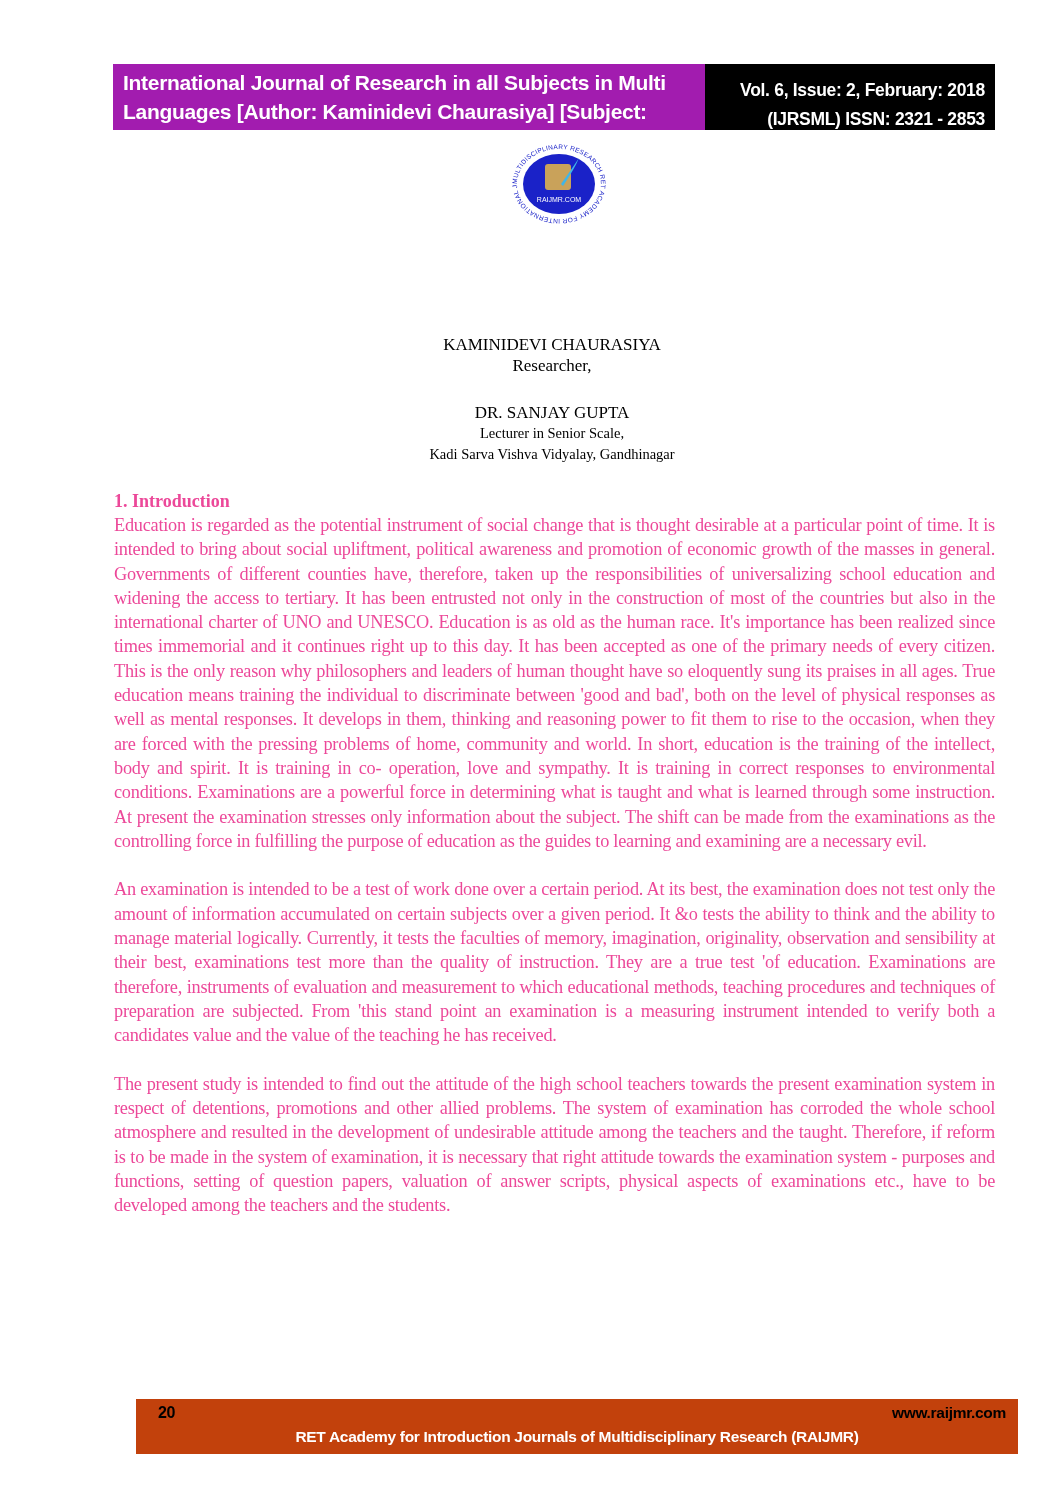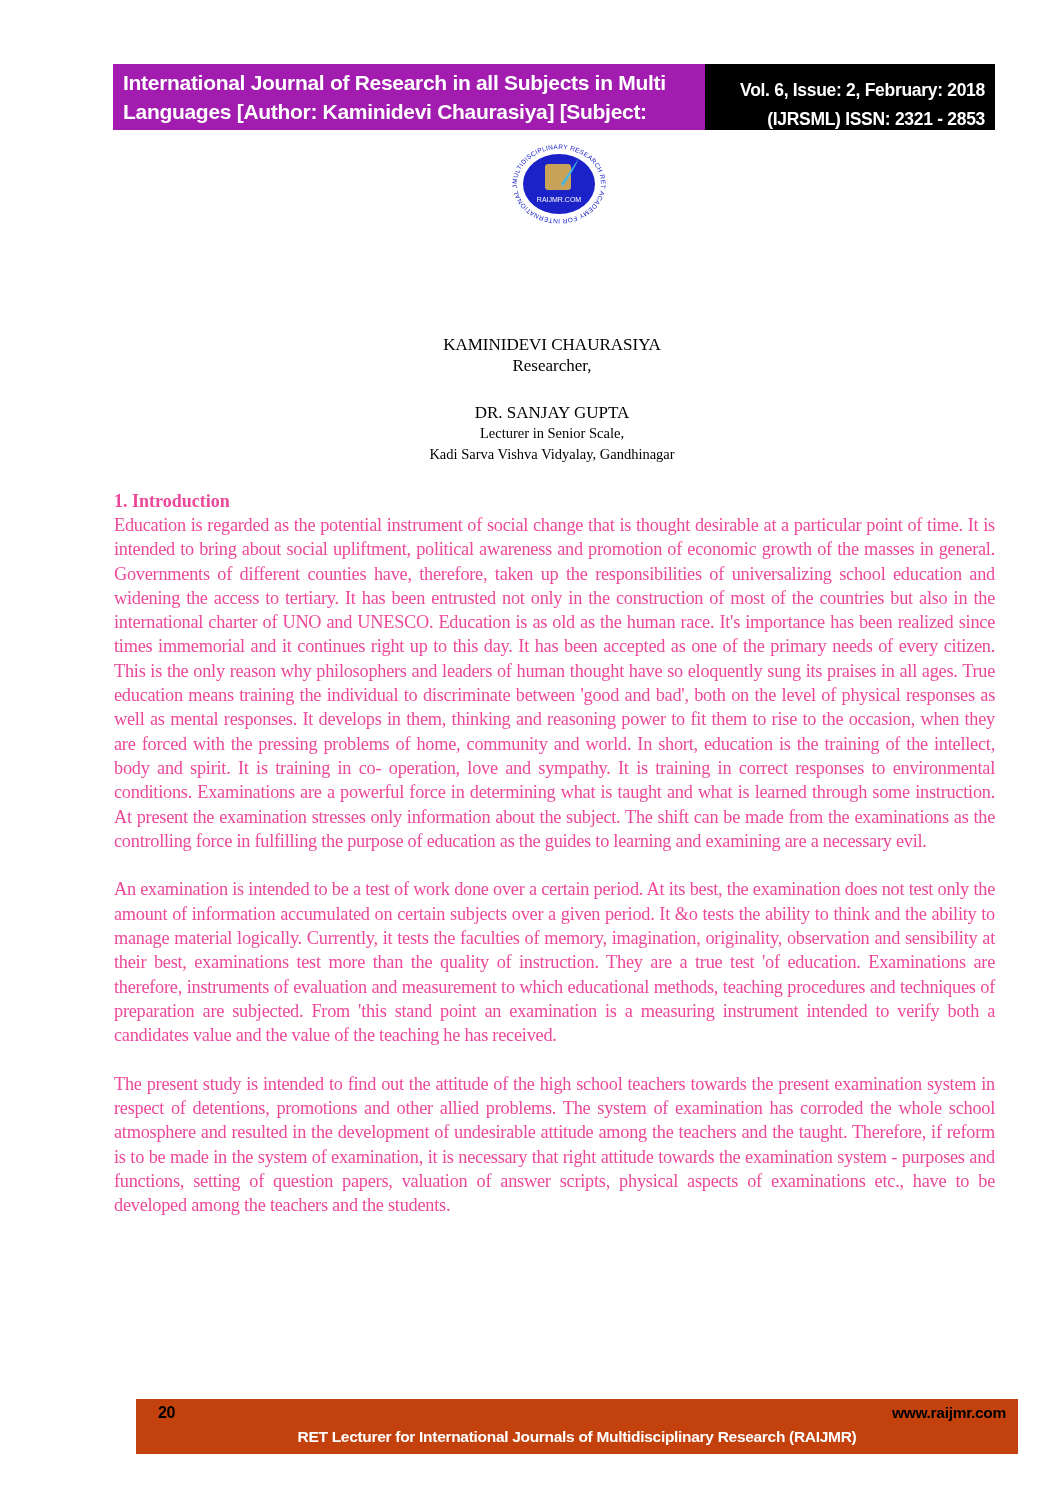--- a/index.html
+++ b/index.html
@@ -78,14 +78,14 @@
   <p class="para">Education is regarded as the potential instrument of social change that is thought desirable at a particular point of time. It is intended to bring about social upliftment, political awareness and promotion of economic growth of the masses in general. Governments of different counties have, therefore, taken up the responsibilities of universalizing school education and widening the access to tertiary. It has been entrusted not only in the construction of most of the countries but also in the international charter of UNO and UNESCO. Education is as old as the human race. It's importance has been realized since times immemorial and it continues right up to this day. It has been accepted as one of the primary needs of every citizen. This is the only reason why philosophers and leaders of human thought have so eloquently sung its praises in all ages. True education means training the individual to discriminate between 'good and bad', both on the level of physical responses as well as mental responses. It develops in them, thinking and reasoning power to fit them to rise to the occasion, when they are forced with the pressing problems of home, community and world. In short, education is the training of the intellect, body and spirit. It is training in co- operation, love and sympathy. It is training in correct responses to environmental conditions. Examinations are a powerful force in determining what is taught and what is learned through some instruction. At present the examination stresses only information about the subject. The shift can be made from the examinations as the controlling force in fulfilling the purpose of education as the guides to learning and examining are a necessary evil.</p>
   <p class="para">An examination is intended to be a test of work done over a certain period. At its best, the examination does not test only the amount of information accumulated on certain subjects over a given period. It &amp;o tests the ability to think and the ability to manage material logically. Currently, it tests the faculties of memory, imagination, originality, observation and sensibility at their best, examinations test more than the quality of instruction. They are a true test 'of education. Examinations are therefore, instruments of evaluation and measurement to which educational methods, teaching procedures and techniques of preparation are subjected. From 'this stand point an examination is a measuring instrument intended to verify both a candidates value and the value of the teaching he has received.</p>
   <p class="para">The present study is intended to find out the attitude of the high school teachers towards the present examination system in respect of detentions, promotions and other allied problems. The system of examination has corroded the whole school atmosphere and resulted in the development of undesirable attitude among the teachers and the taught. Therefore, if reform is to be made in the system of examination, it is necessary that right attitude towards the examination system - purposes and functions, setting of question papers, valuation of answer scripts, physical aspects of examinations etc., have to be developed among the teachers and the students.</p>
 </div>
 
 <div class="footer">
   <div class="footer-row1">
     <span class="page-num">20</span>
     <span class="footer-url">www.raijmr.com</span>
   </div>
-  <div class="footer-row2">RET Lecturer for International Journals of Multidisciplinary Research (RAIJMR)</div>
+  <div class="footer-row2">RET Academy for Introduction Journals of Multidisciplinary Research (RAIJMR)</div>
 </div>
 
 </body></html>

